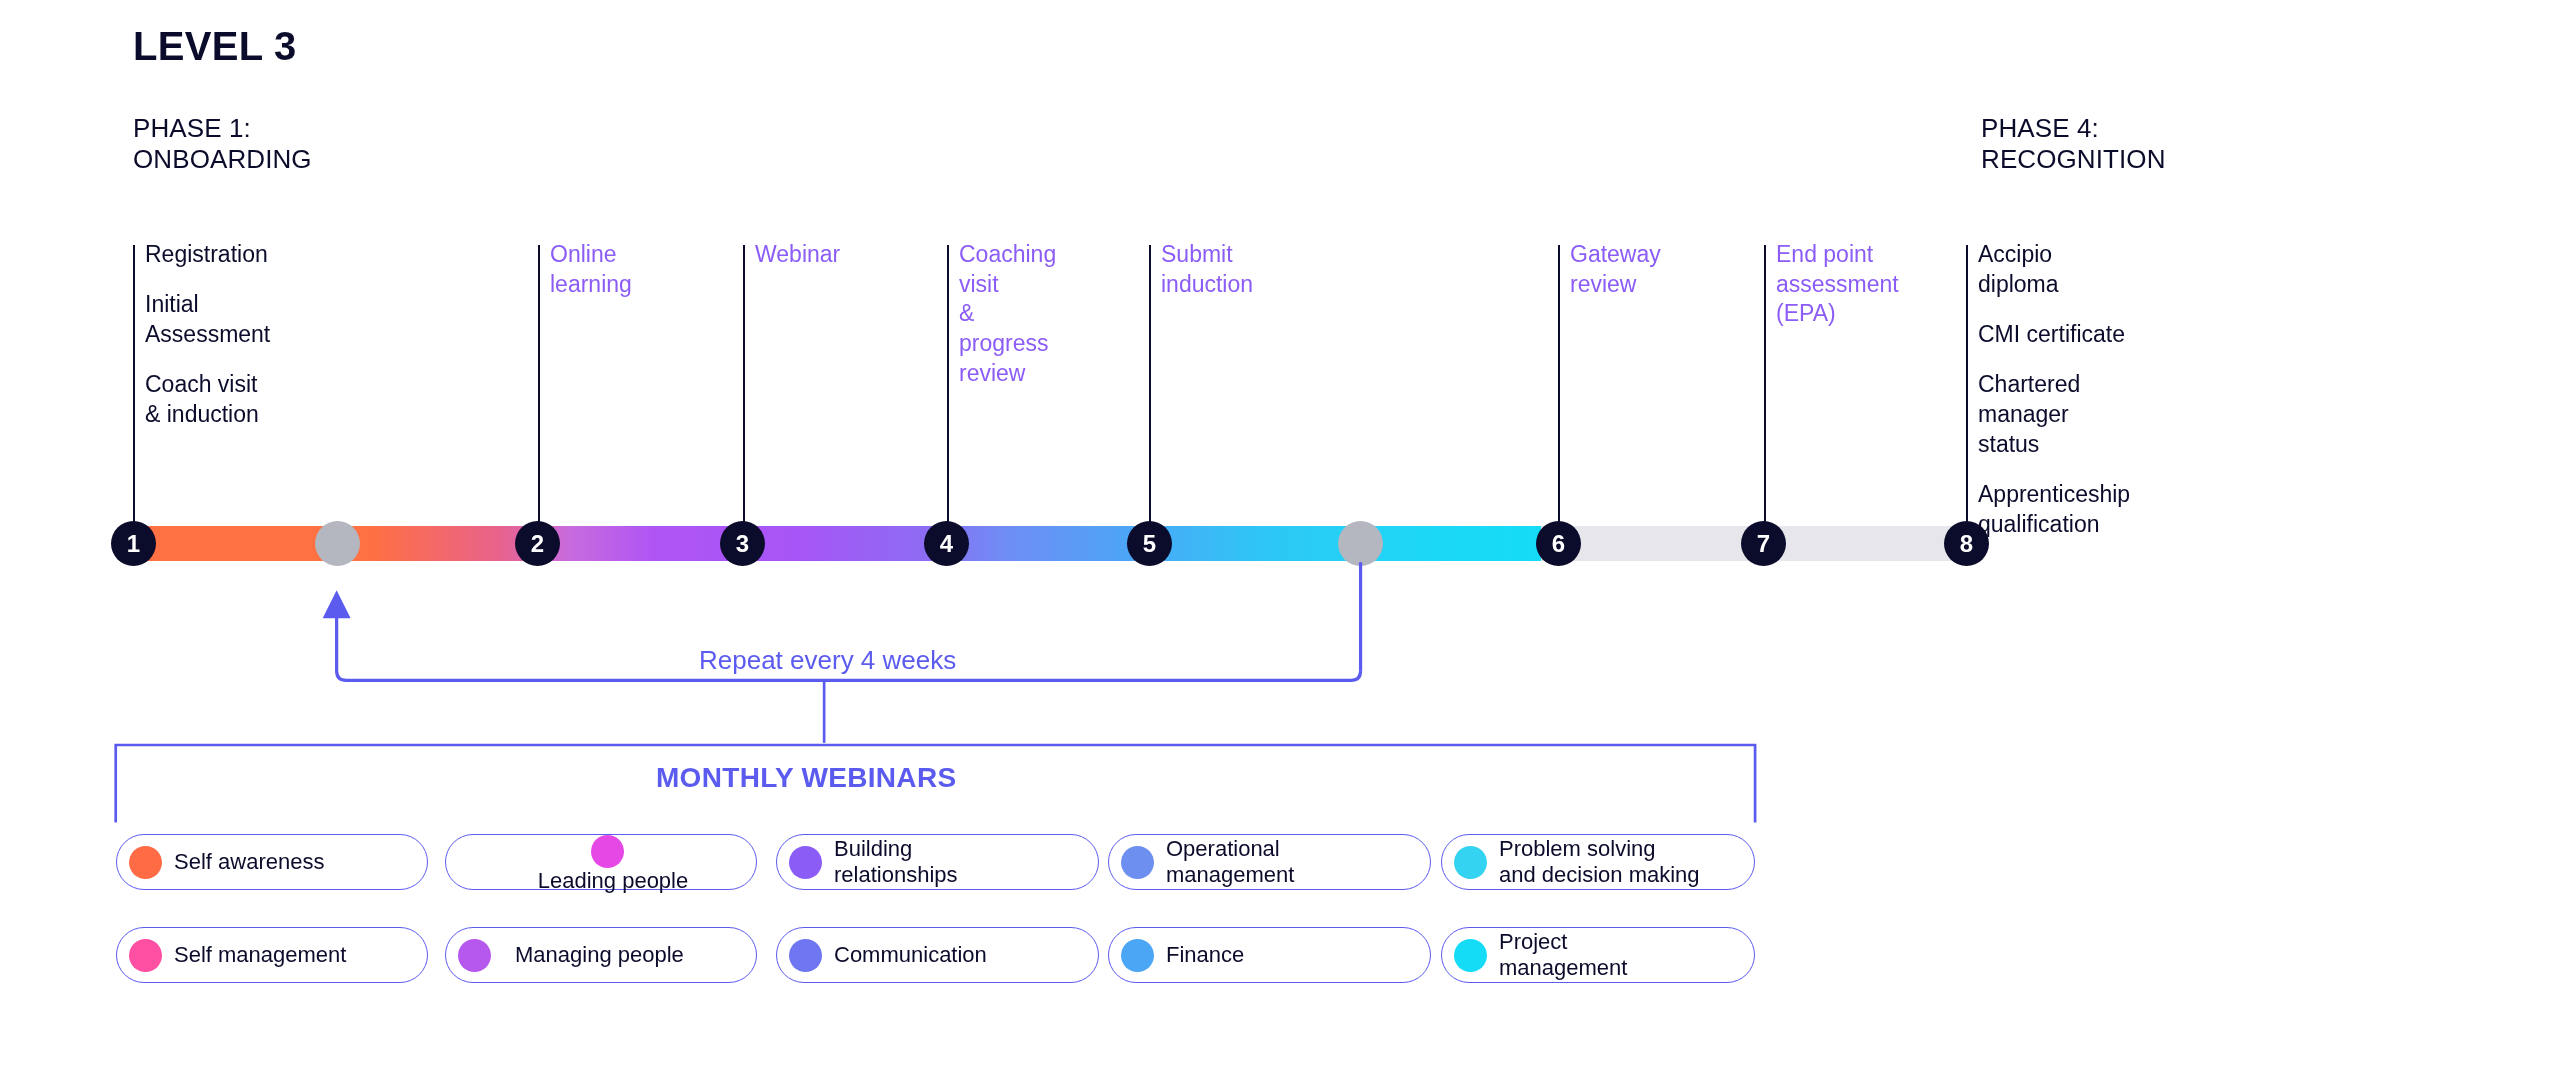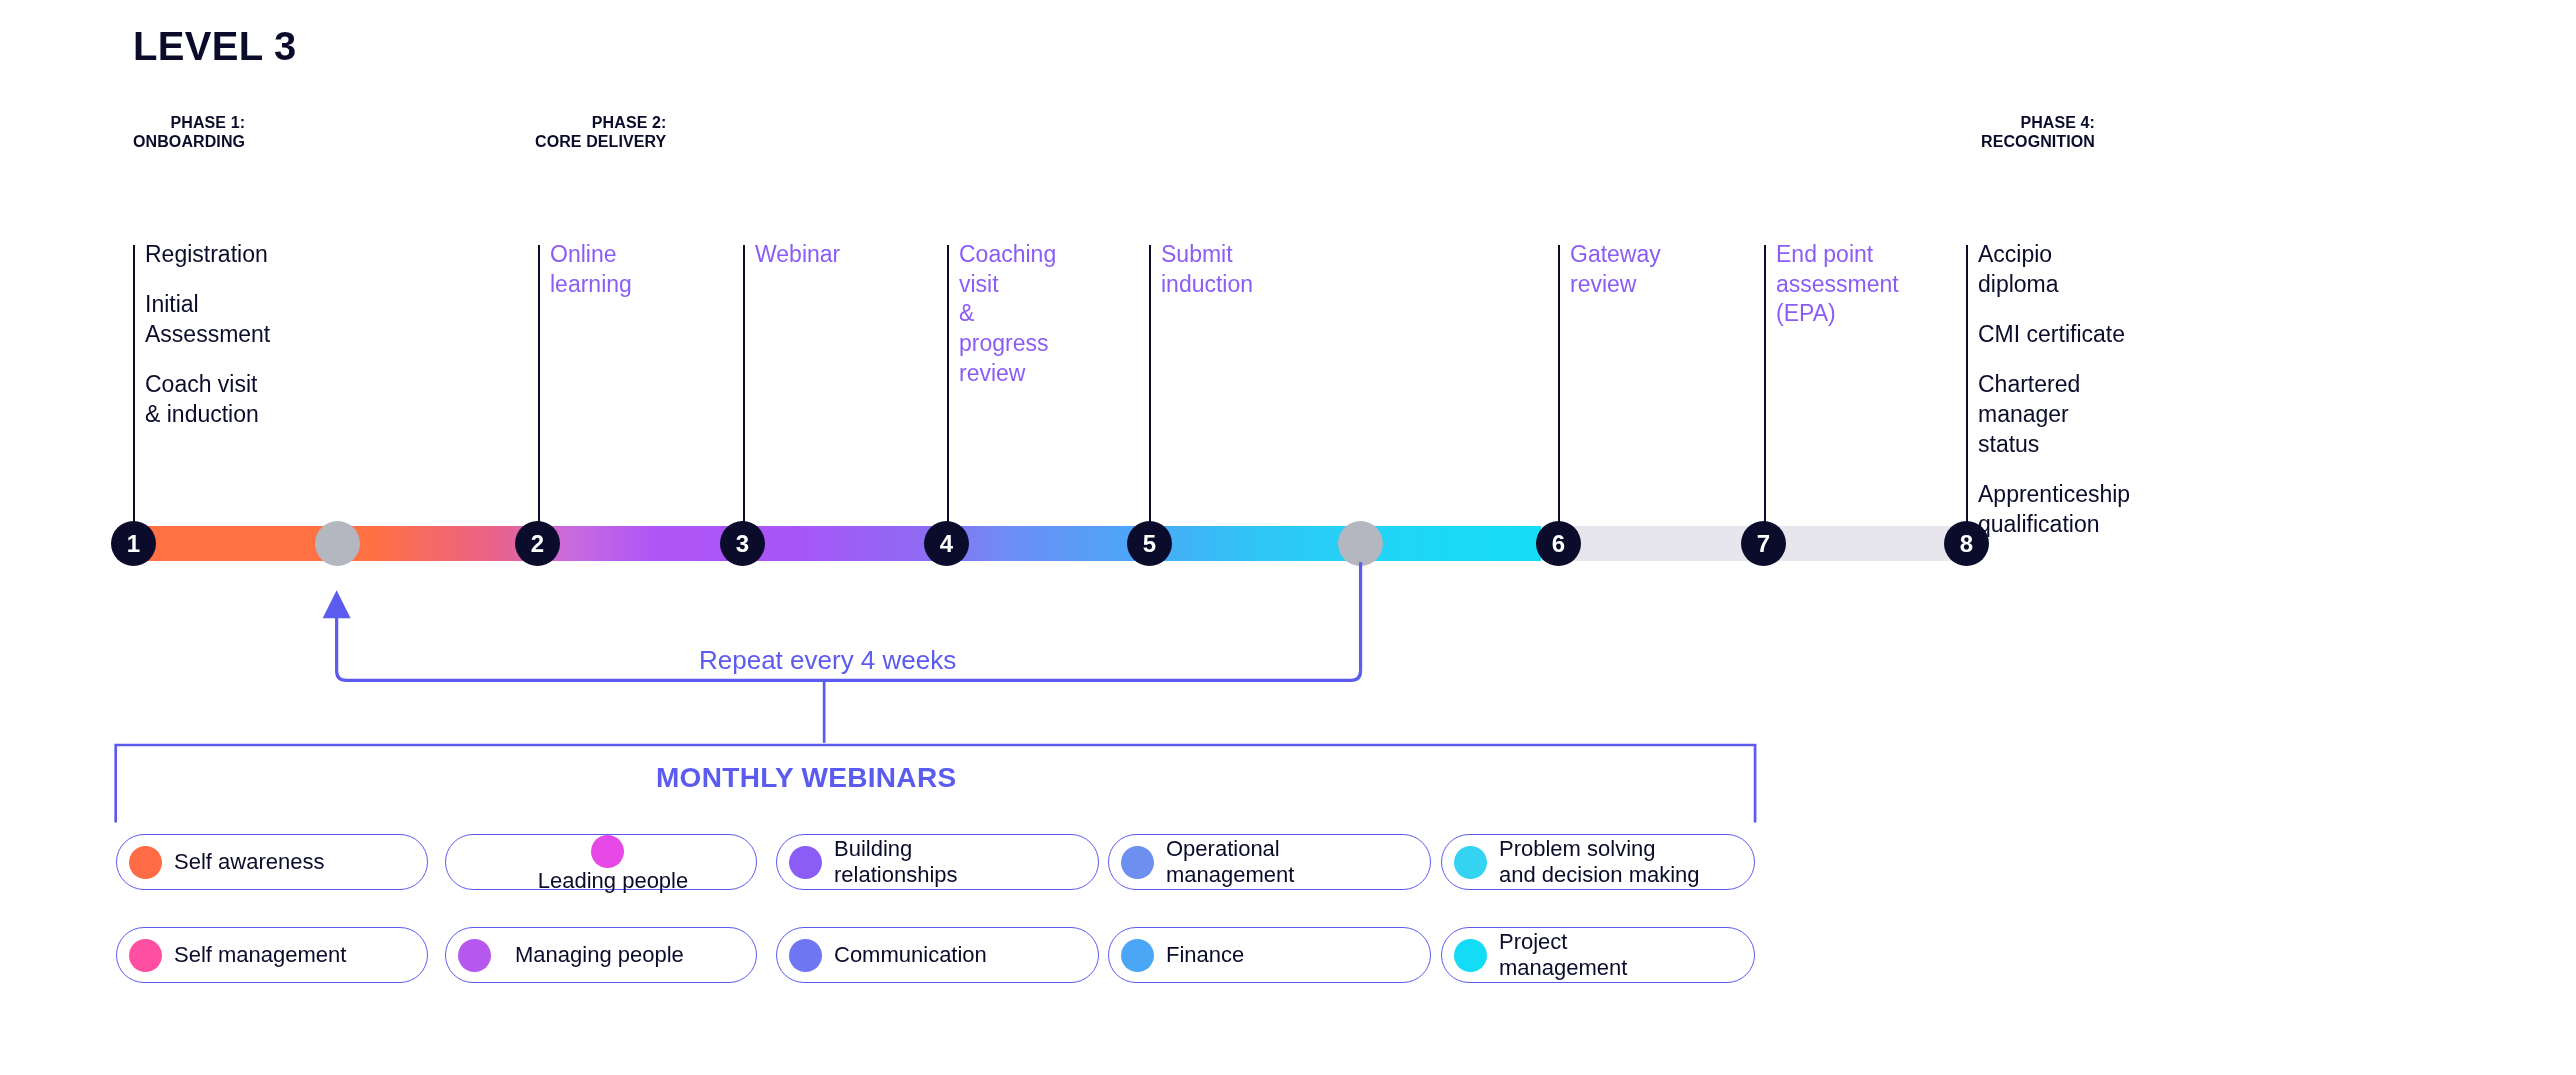--- a/index.html
+++ b/index.html
@@ -14,22 +14,22 @@
   .stage{position:absolute;left:0;top:0;width:2576px;height:1075px;padding-left:42px;}
 
   
   #level-title{
     position:absolute;left:133px;top:26px;
     font-size:40px;font-weight:700;letter-spacing:0.3px;
     color:#0B0B2B;line-height:1;
   }
   .phase-head{
     position:absolute;
-    font-size:16px;font-weight:700;line-height:1.20;
-    color:#0B0B2B;white-space:pre-line;letter-spacing:0.1px;text-align:right;
+    font-size:26px;font-weight:400;line-height:1.20;
+    color:#0B0B2B;white-space:pre-line;letter-spacing:0.1px;
   }
 
   
   .milestone{position:absolute;}
   .milestone .stem{
     position:absolute;left:0;top:0;width:2.2px;background:#0B0B2B;
   }
   .milestone .mlabel{
     position:absolute;left:12px;top:-5.4px;
     font-size:23px;line-height:1.30;color:#8b5cf6;
@@ -109,22 +109,20 @@
 </style>
 </head>
 <body>
 
 <div class="stage">
 
   <div id="level-title">LEVEL 3</div>
 
   <div class="phase-head" style="left:133px;top:113px;">PHASE 1:
 ONBOARDING</div>
-  <div class="phase-head" style="left:535px;top:113px;">PHASE 2:
-CORE DELIVERY</div>
   <div class="phase-head" style="left:1981px;top:113px;">PHASE 4:
 RECOGNITION</div>
 
   <div class="milestone" style="left:133px;top:245px;">
     <div class="stem" style="height:299px;"></div>
     <div class="mlist">
       <div>Registration</div>
       <div>Initial
 Assessment</div>
       <div>Coach visit

